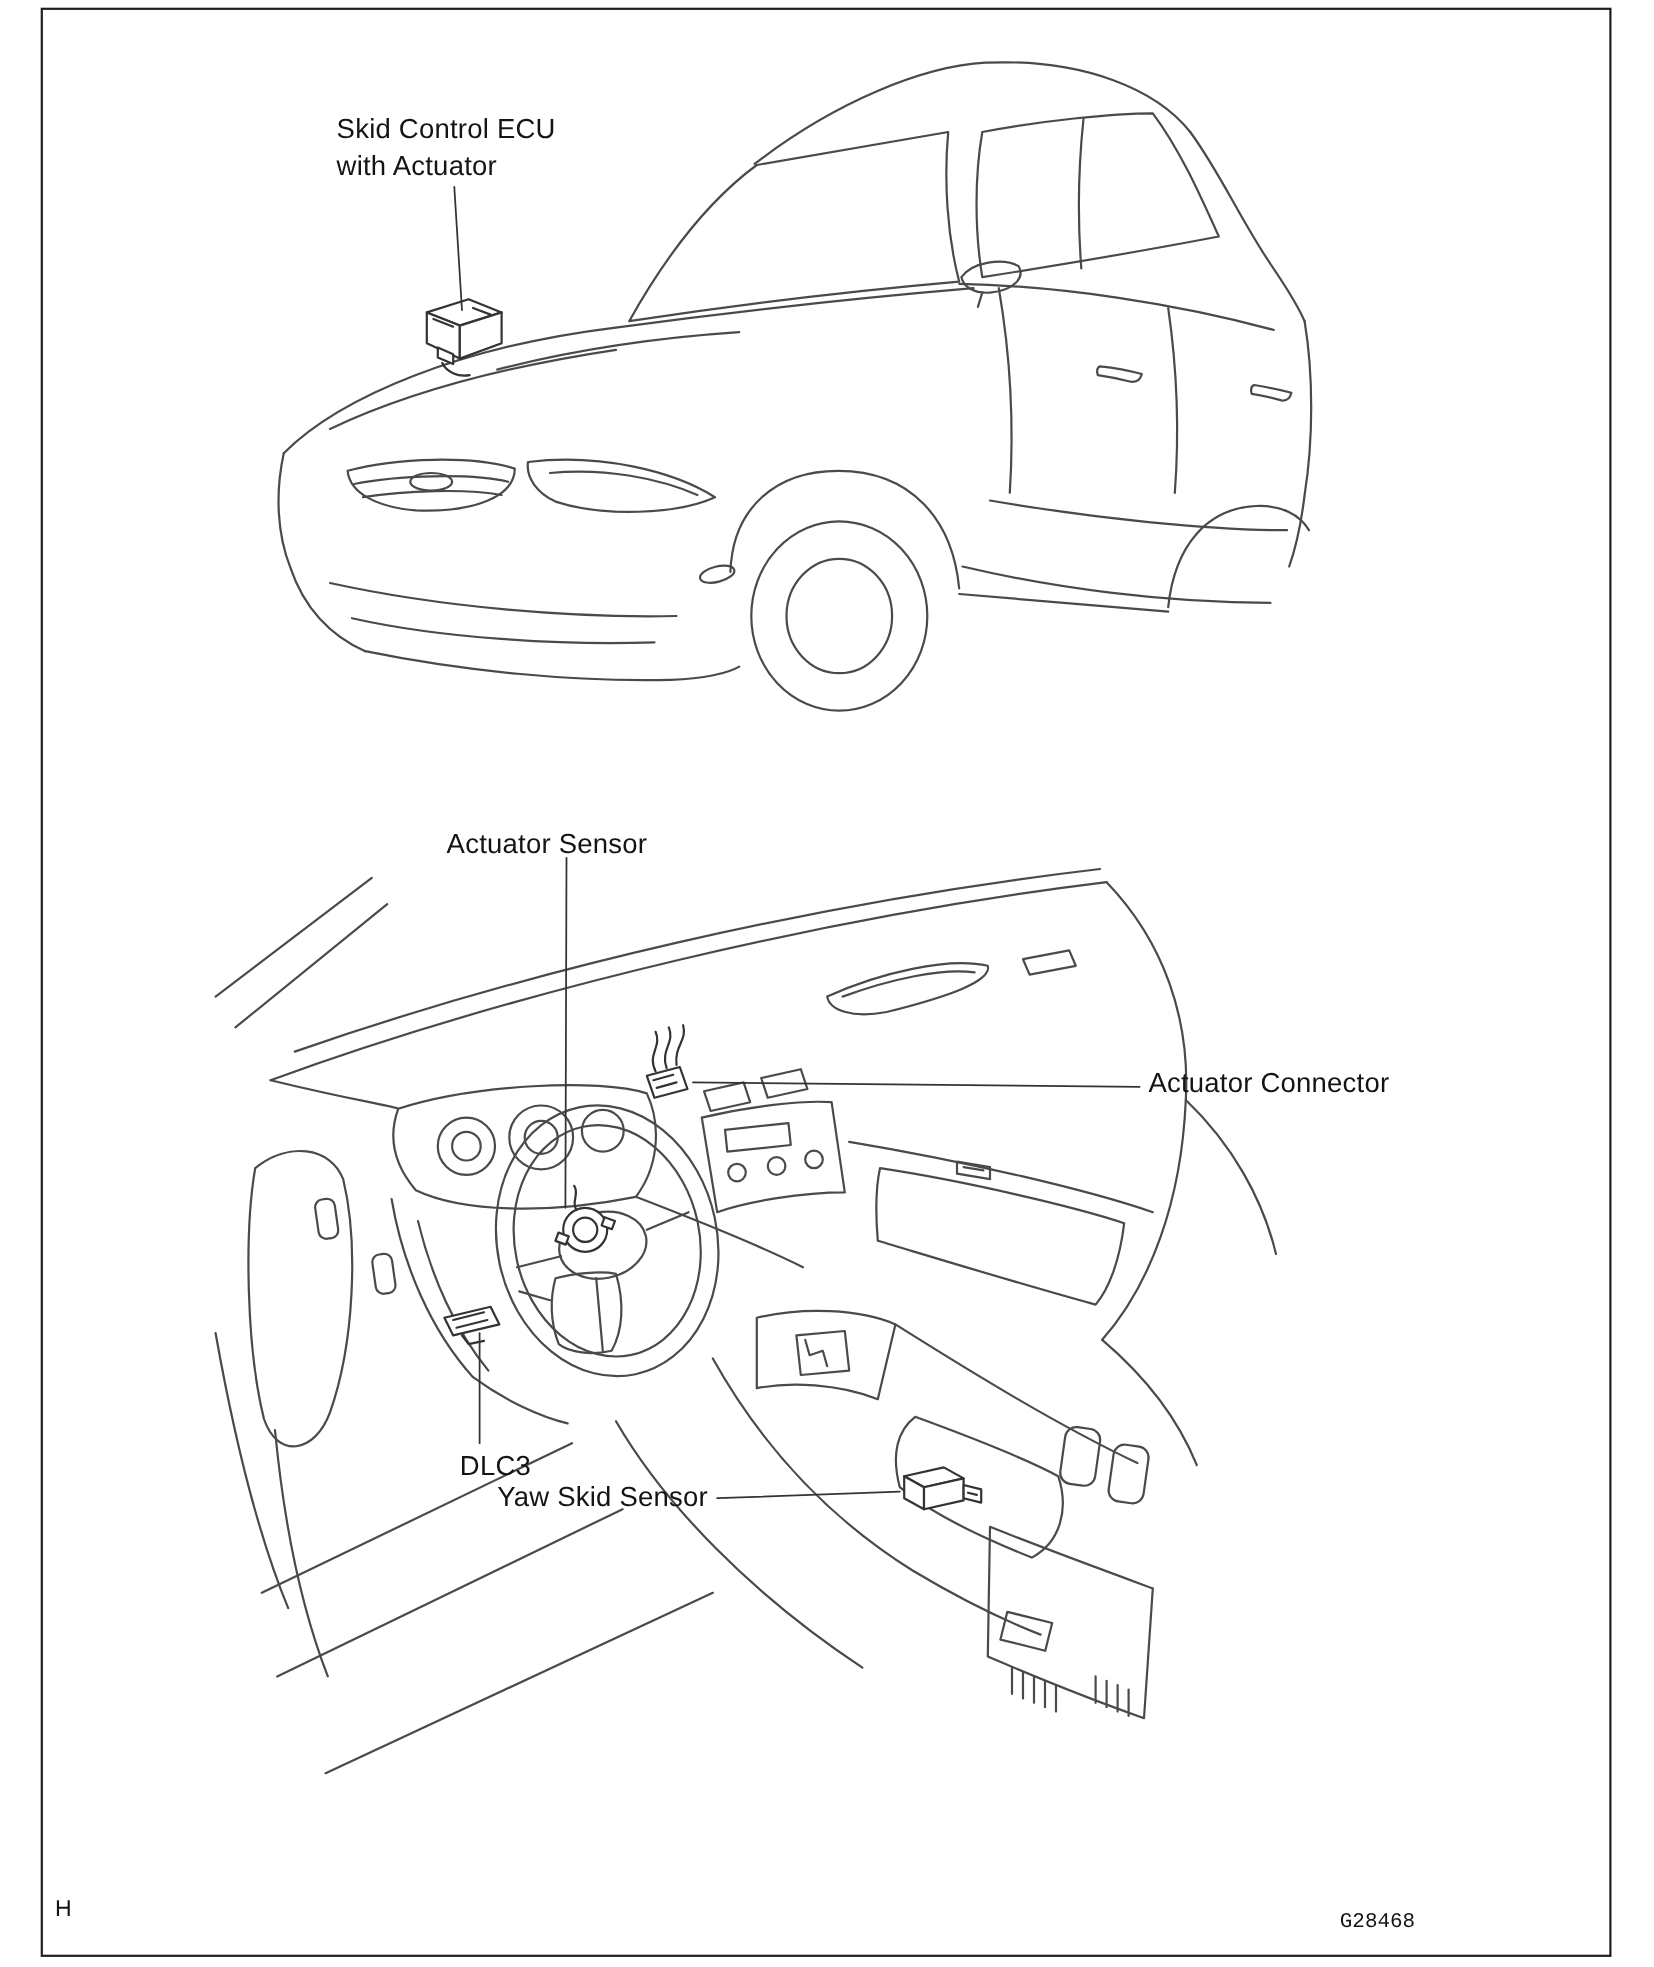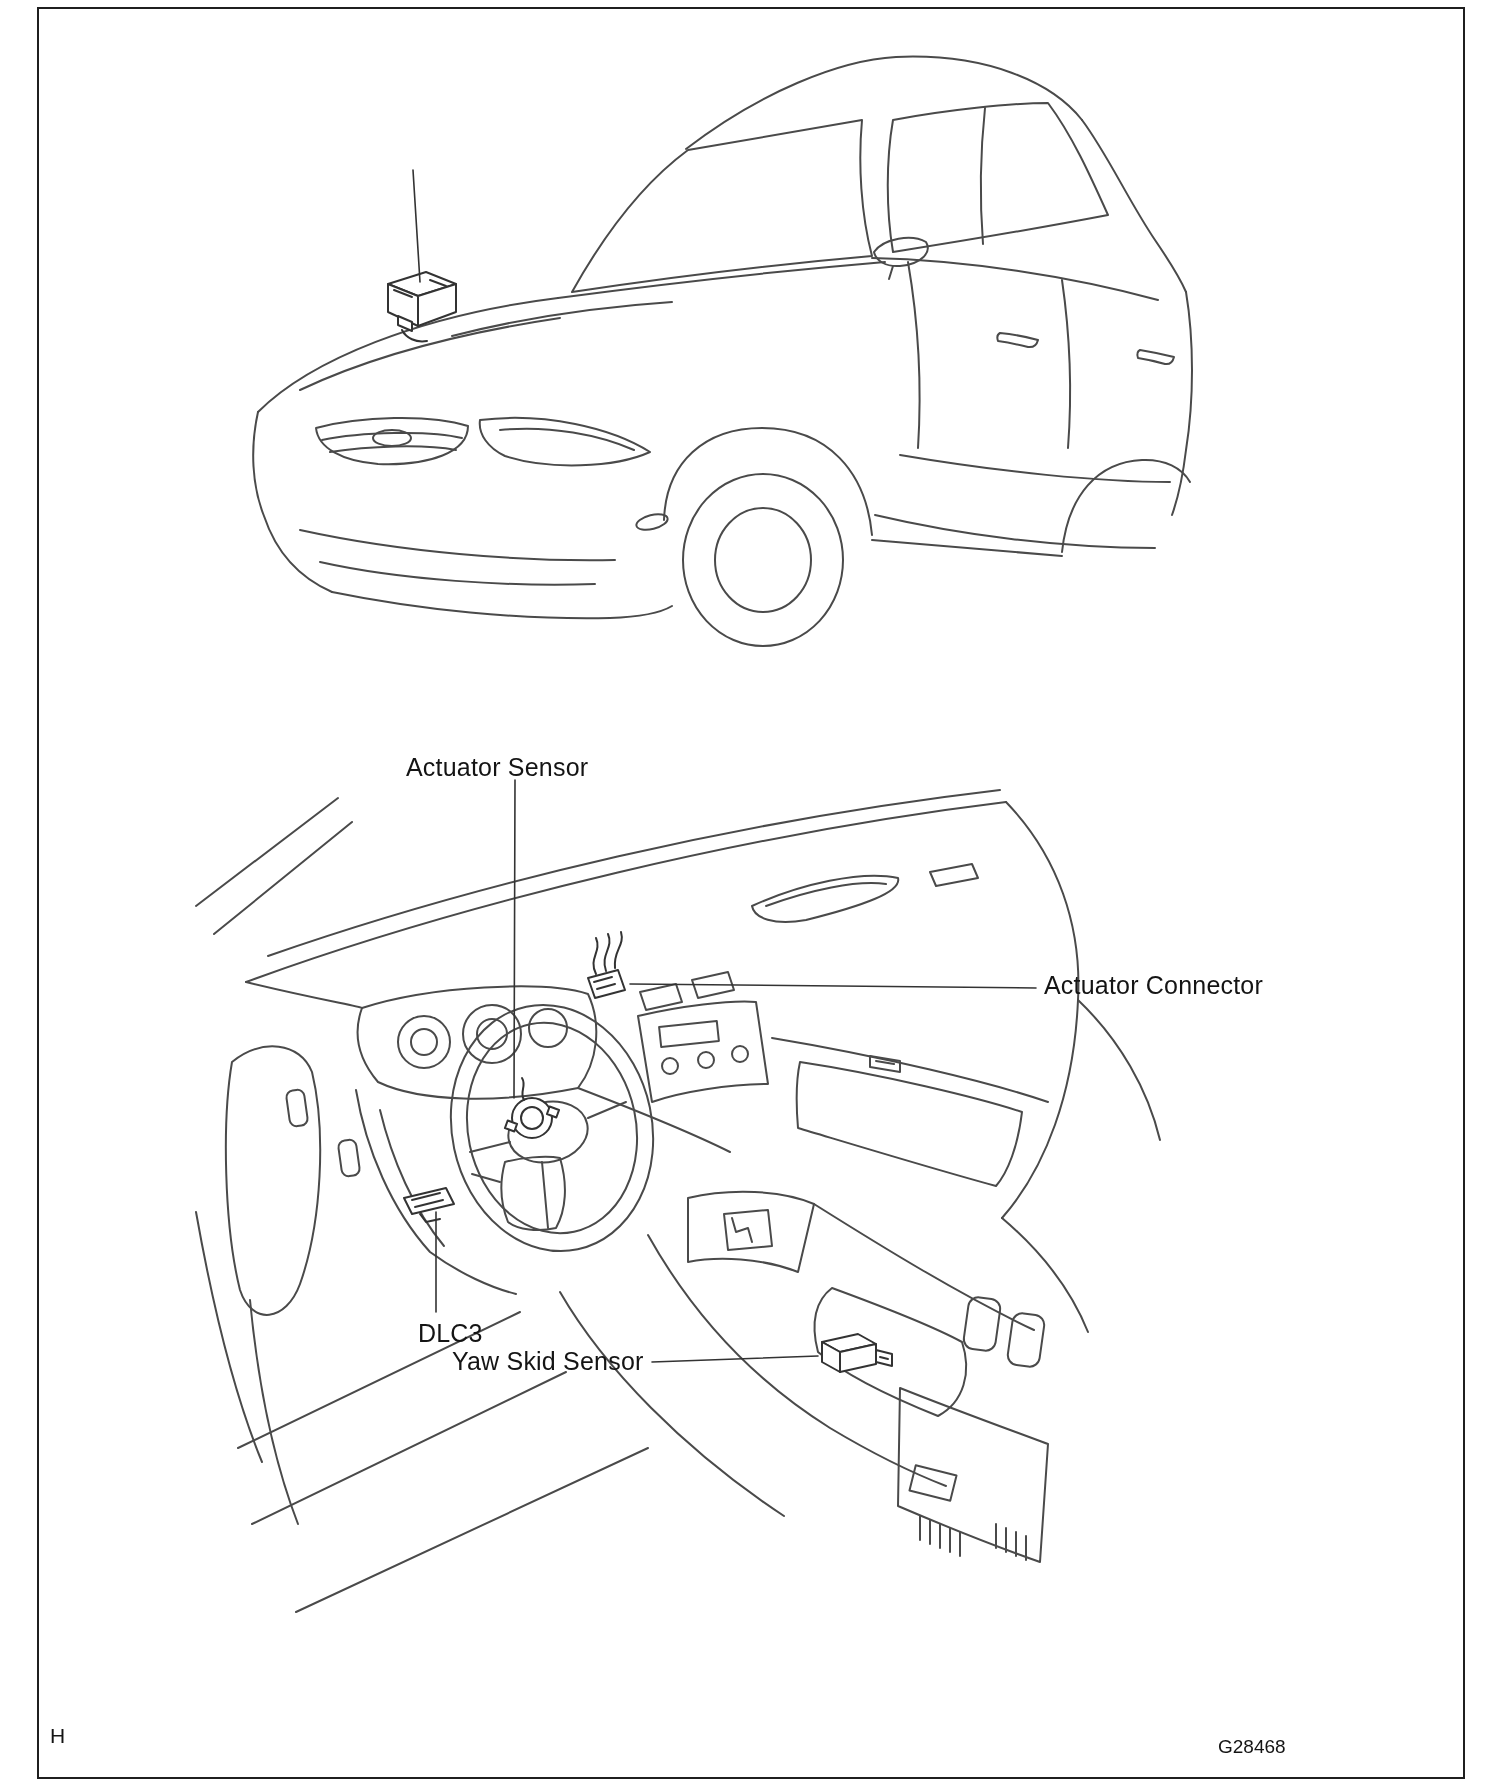--- a/index.html
+++ b/index.html
@@ -43,20 +43,21 @@
   }
   .footer-mark {
     position: absolute;
     color: var(--text-color, #111);
     font-size: 21px;
   }
   .figure-code {
     position: absolute;
     color: var(--text-color, #111);
     font-size: 19px;
+    font-family: Liberation Mono, monospace;
   }
 </style>
 </head>
 <body>
 
 <div id="page">
   <div id="page-border"></div>
 
   <svg class="art" width="1504" height="1788" viewBox="0 0 1504 1788" fill="none" stroke-linecap="round" stroke-linejoin="round">
 
@@ -236,20 +237,22 @@
     <g stroke="#333333" stroke-width="2" fill="#ffffff">
       <path d="M 822,1342 L 858,1334 L 876,1344 L 840,1352 Z"></path>
       <path d="M 822,1342 L 822,1362 L 840,1372 L 840,1352 Z"></path>
       <path d="M 840,1352 L 840,1372 L 876,1364 L 876,1344 Z"></path>
       <path d="M 876,1350 L 892,1354 L 892,1366 L 876,1362 Z"></path>
       <path d="M 880,1357 L 888,1359" fill="none"></path>
     </g>
     <path d="M 652,1362 L 818,1356" stroke="#333333" stroke-width="1.6"></path>
   </svg>
 
+  <div class="callout" style="left:306px; top:100px;">Skid Control ECU
+with Actuator</div>
 
   <div class="callout" style="left:406px; top:750px;">Actuator Sensor</div>
 
   <div class="callout" style="left:1044px; top:968px;">Actuator Connector</div>
 
   <div class="callout" style="left:418px; top:1316px;">DLC3</div>
 
   <div class="callout" style="left:452px; top:1344px;">Yaw Skid Sensor</div>
 
   <div class="footer-mark" style="left:50px; top:1724px;">H</div>

